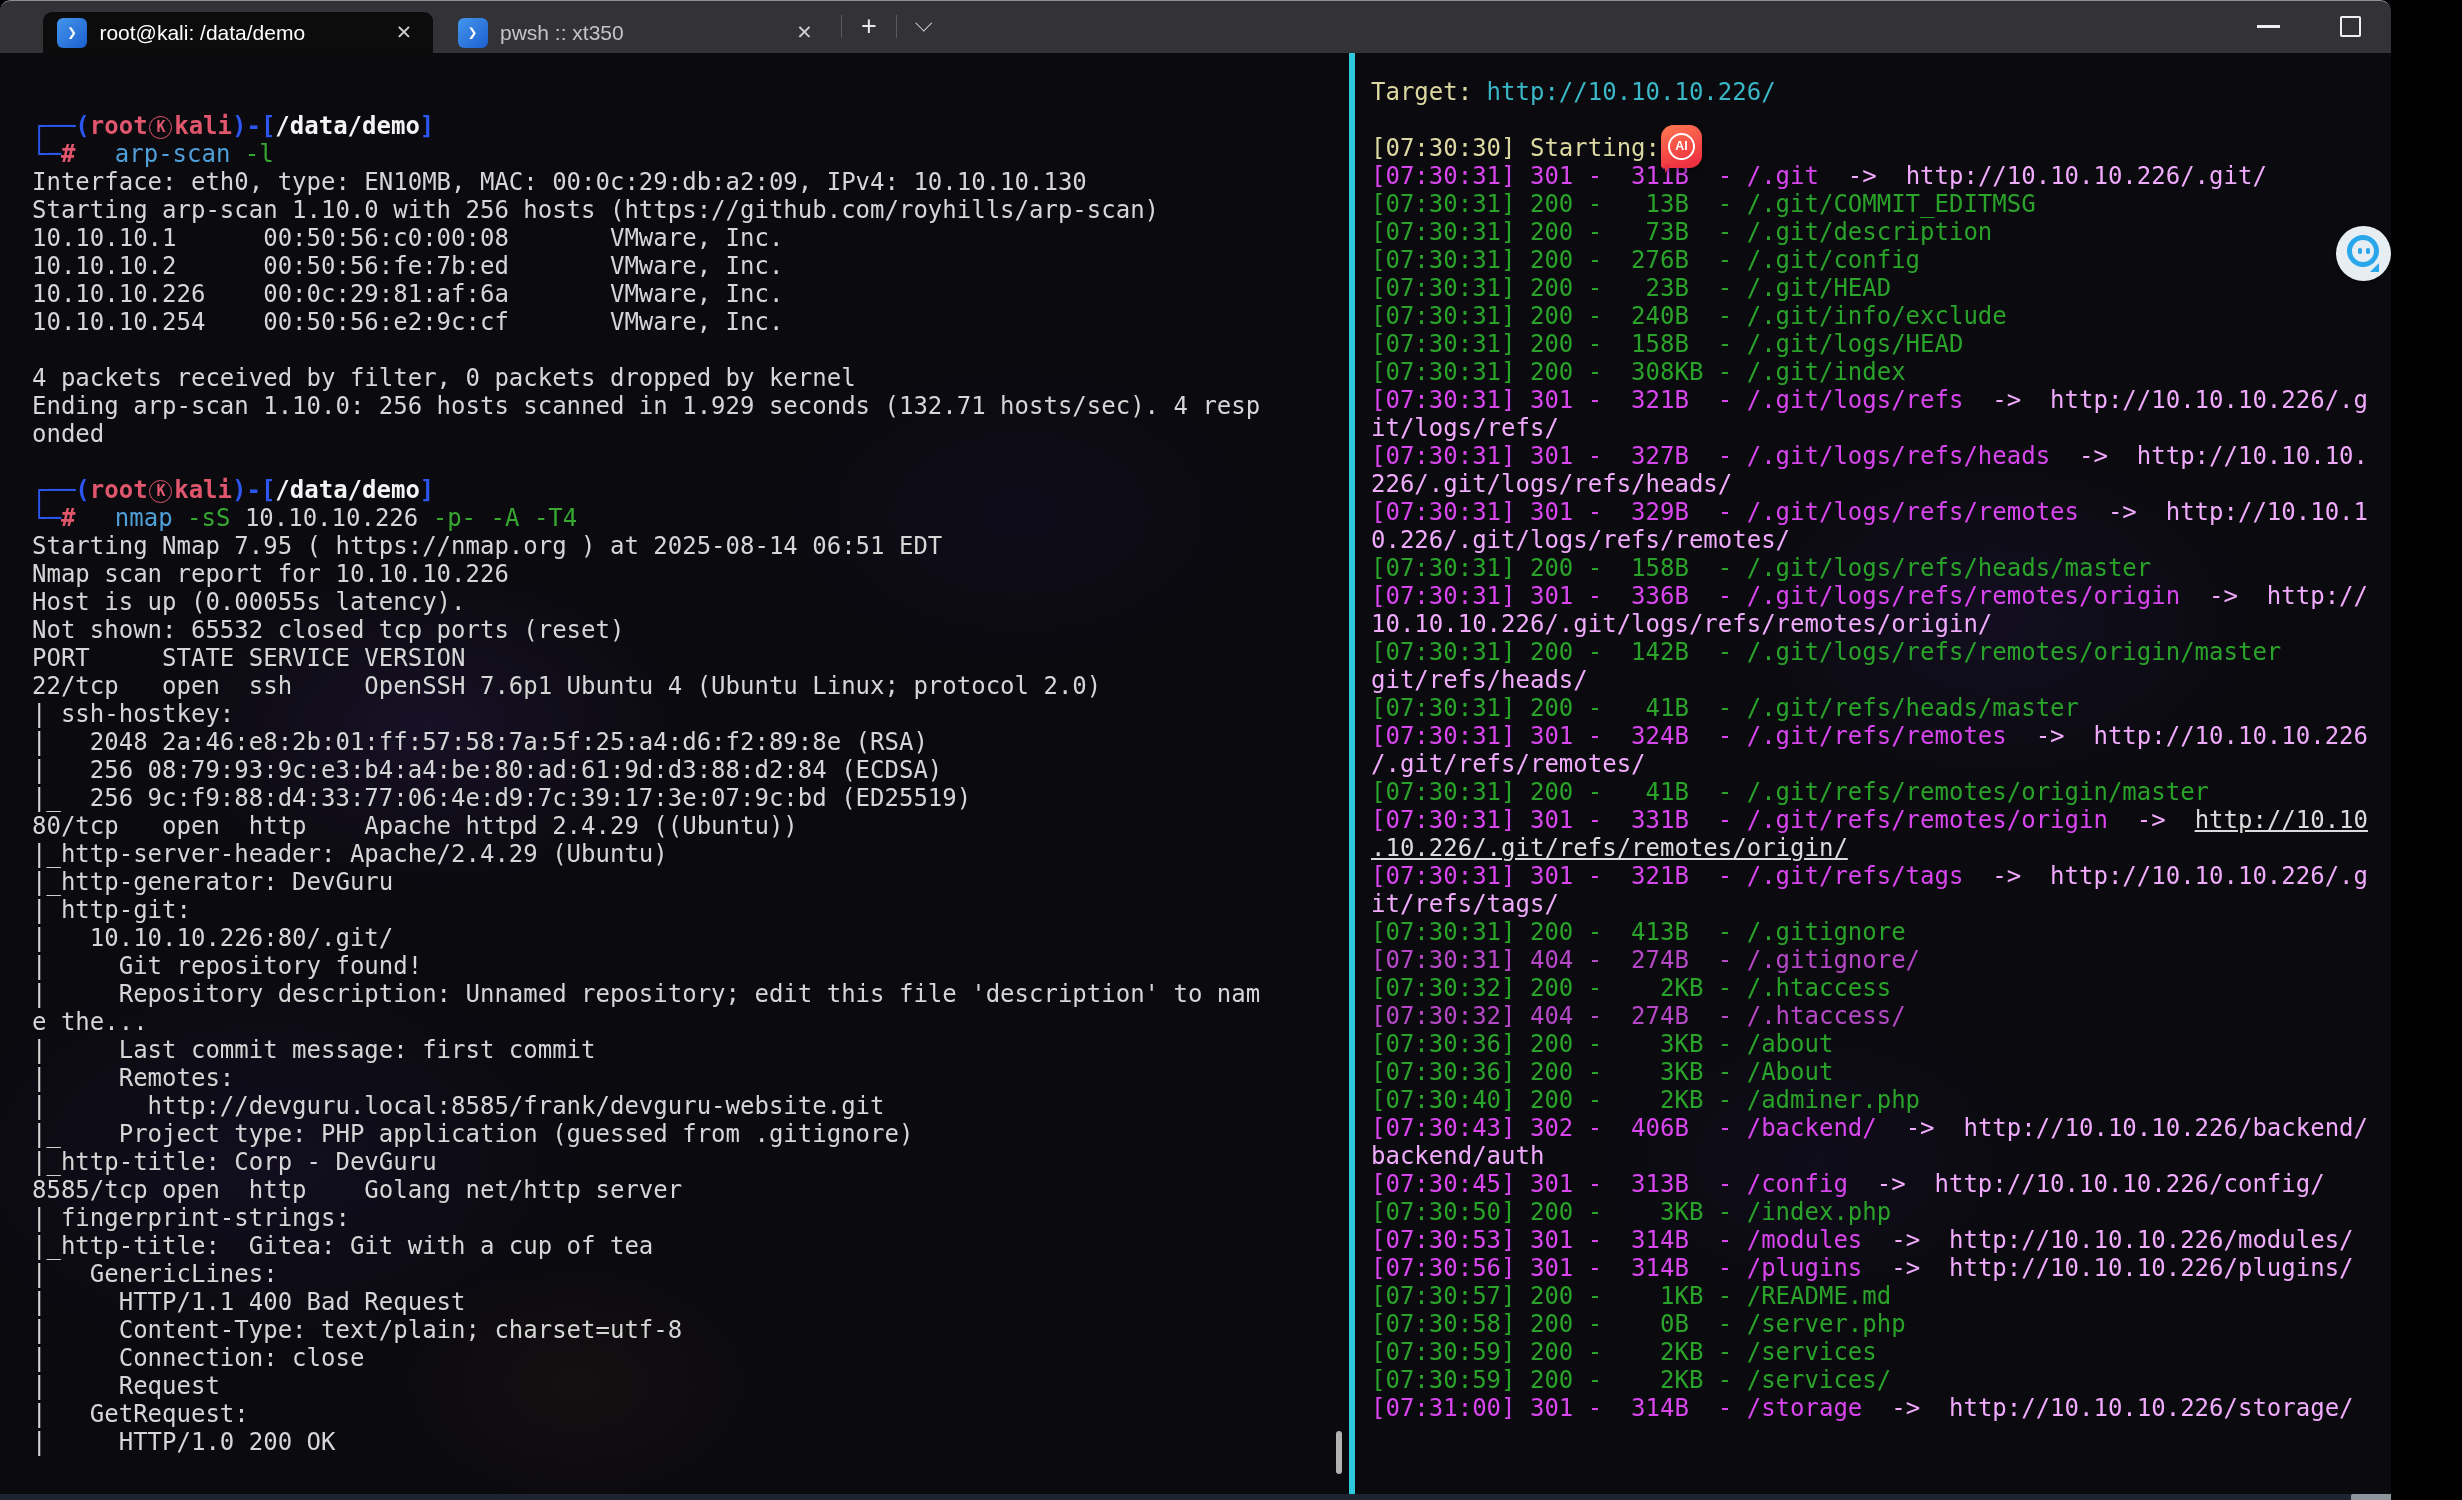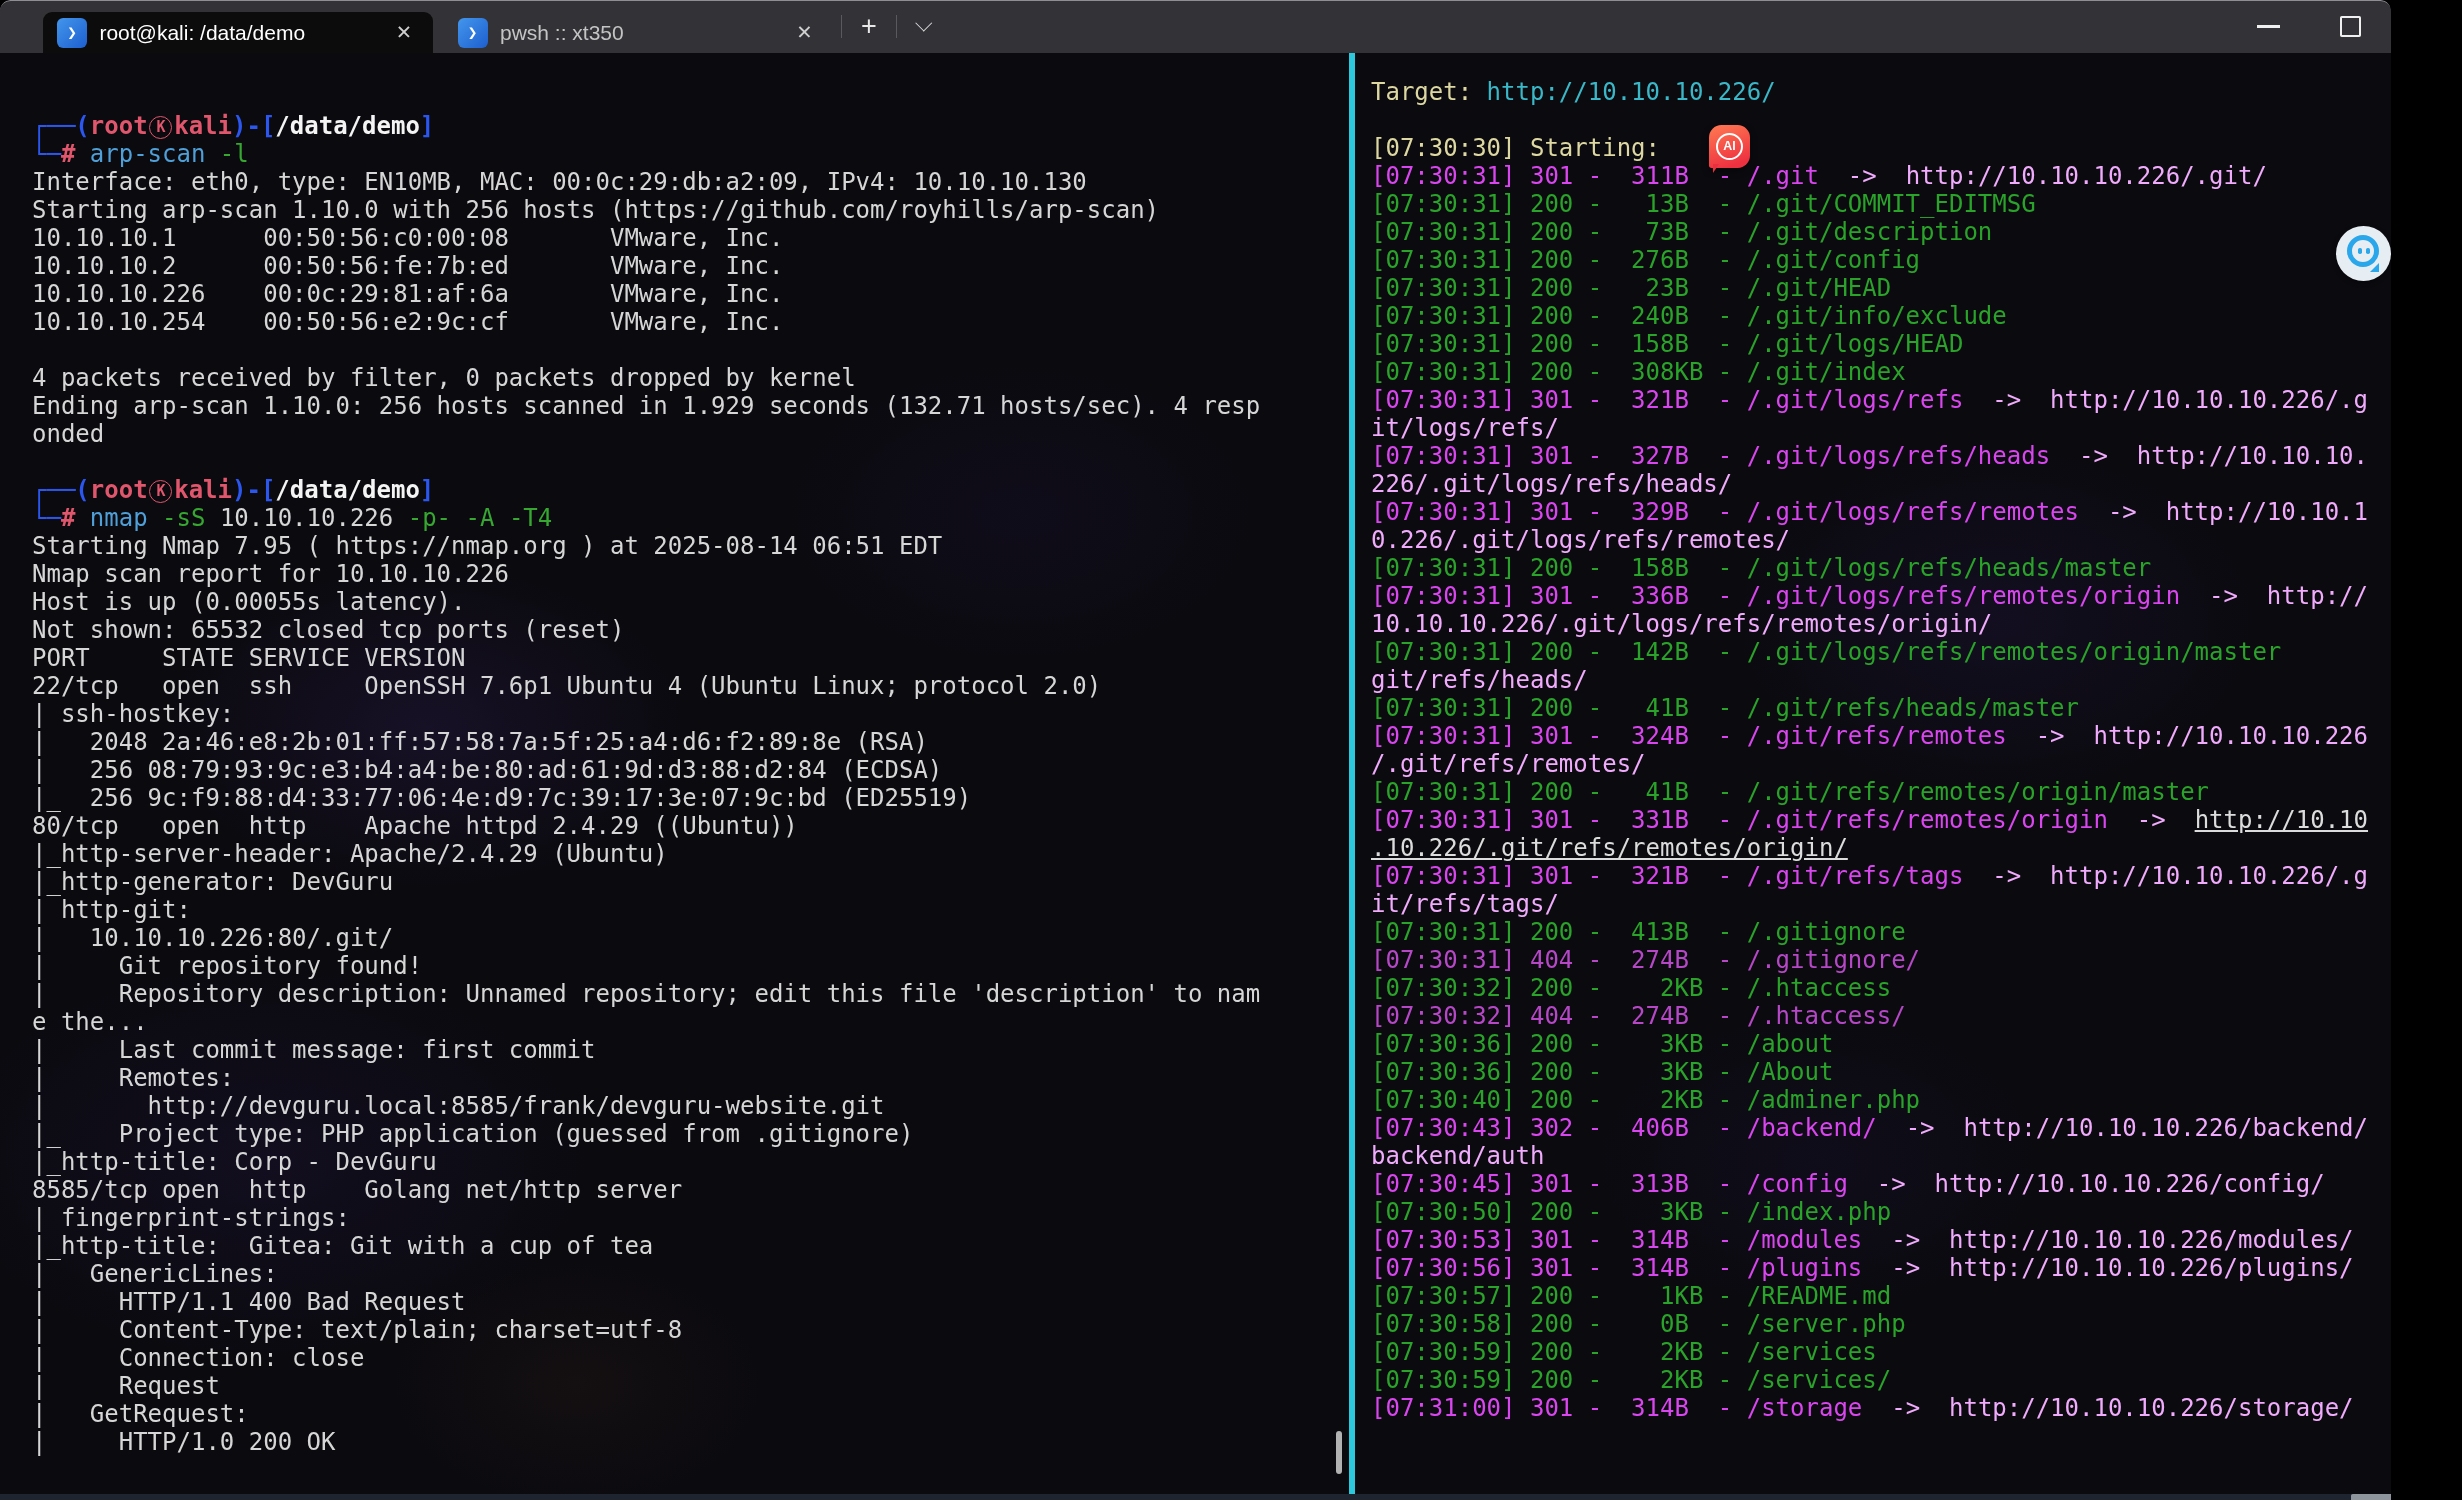--- a/index.html
+++ b/index.html
@@ -56,40 +56,40 @@
   .pane-right .rows { position:absolute; left:22px; top:25px; width:1020px; }
 
   .trow { white-space:pre; min-height:28px; height:28px; overflow:hidden; }
 
   .c-fg { color:#d6d6d6; }
   .c-w  { color:#f0abfc; }
   .c-wu { color:#dcdcdc; text-decoration:underline; }
   .c-pb { color:#2b57f0; font-weight:bold; }
   .c-pr { color:#e0566d; font-weight:bold; }
   .c-pw { color:#f4f4f4; font-weight:bold; }
-  .c-cmd { color:#4f9fd8; }
+  .c-cmd { color:#4f9fd8;margin-left:25px; }
   .c-opt { color:#36a832; }
   .c-y  { color:#ddd8a2; }
   .c-cy { color:#3ab8c8; }
   .c-g  { color:#2aa32a; }
   .c-b  { color:#d946ef; }
   .c-m  { color:#b648c8;text-align:center; }
   .kglyph { display:inline-block; width:23px; height:23px; border:1.8px solid #e0566d;
             border-radius:50%; font-size:15px; line-height:20.4px; text-align:center;
             vertical-align:1.8px; margin:0 1.8px; font-weight:bold; }
 
   
   .scroll-thumb-left { position:absolute; left:1336px; top:1378px; width:6.2px; height:43px;
                        background:#b2b2b2; border-radius:3.5px; }
   .bottom-edge { position:absolute; left:0; top:1494px; width:2391px; height:7px; background:#1e2530; }
   .bottom-handle { position:absolute; left:2351px; top:0; width:41px; height:7px;
                    background:#8f959d; border-radius:1.8px; }
 
   
-  .ai-badge { position:absolute; left:1661px; top:125px; width:41px; height:51px;margin-left:48px; }
+  .ai-badge { position:absolute; left:1661px; top:125px; width:41px; height:51px; }
   .ai-badge .bubble { width:41px; height:43px; border-radius:12.4px 12.4px 12.4px 2.7px;
       background:linear-gradient(160deg,#ff7a52 0%,#ee3140 85%);
       box-shadow:0 2.7px 7px rgba(0,0,0,0.45); position:relative; }
   .ai-badge .tail { position:absolute; left:3.5px; top:39px; width:0; height:0;
       border-left:6.2px solid #e8303f; border-bottom:9px solid transparent; }
   .ai-badge .ring { position:absolute; left:7px; top:8px; width:27px; height:27px;
       border:2.2px solid #fff; border-radius:50%; color:#fff; font-size:12.4px;
       font-weight:bold; line-height:23px; text-align:center;
       font-family:"Liberation Sans",sans-serif; }
 

